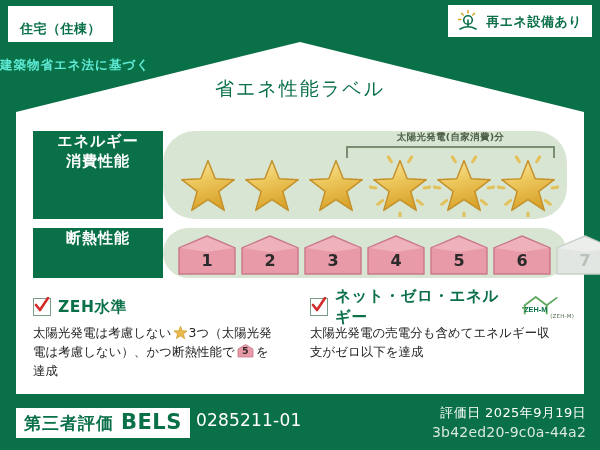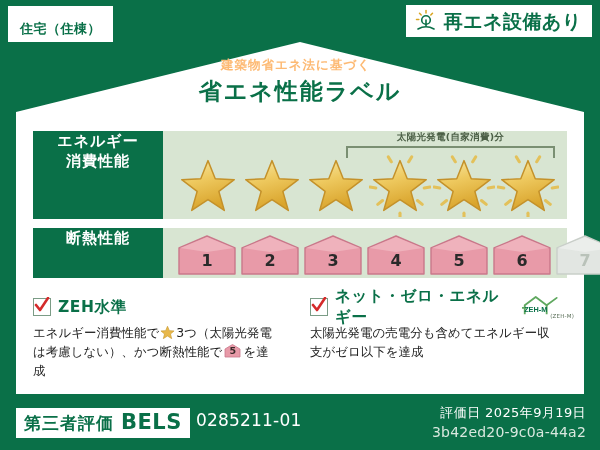--- a/index.html
+++ b/index.html
@@ -27,44 +27,44 @@
     line-height:1;
   }
   
   .reneki-badge{
     position:absolute;right:8px;top:5px;
     background:#ffffff;
     padding:4px 10px 4px 8px;
     display:flex;align-items:center;gap:6px;
     line-height:1;
   }
-  .reneki-badge .txt{color:#0a7048;font-size:19px;font-weight:bold;letter-spacing:.5px;}
+  .reneki-badge .txt{color:#0a7048;font-size:13px;font-weight:bold;letter-spacing:.5px;}
   .sun-icon{width:24px;height:24px;display:block;}
   
   .title-sub{
-    position:absolute;left:0;right:8px;top:57px;text-align:center;
-    color:#fdba74;font-size:12.5px;font-weight:bold;letter-spacing:1px;
+    position:absolute;left:0;right:8px;top:57px;
+    color:#5eead4;font-size:12.5px;font-weight:bold;letter-spacing:1px;
   }
   .title-main{
     position:absolute;left:0;right:0;top:76px;text-align:center;
-    color:#0a7048;font-size:23px;font-weight:bold;letter-spacing:2px;
+    color:#0a7048;font-size:19px;font-weight:normal;letter-spacing:2px;
   }
   
   .row{position:absolute;display:flex;align-items:stretch;}
   .row-energy{left:33px;top:131px;width:534px;height:88px;}
   .row-insul {left:33px;top:228px;width:534px;height:50px;}
   .row-key{
     background:#0a7048;color:#ffffff;
     display:flex;align-items:flex-start;justify-content:center;
     text-align:center;font-weight:bold;letter-spacing:1px;
     font-size:15px;line-height:1.35;
     width:130px;flex:0 0 130px;
   }
   .row-val{
-    background:#d8e5d2;flex:1;position:relative;
+    background:#d8e5d2;flex:1;position:relative;border-radius:32px;
   }
   
   .stars{
     position:absolute;left:14px;right:8px;bottom:4px;
     display:flex;align-items:flex-end;gap:2px;
   }
   .star-cell{position:relative;width:62px;height:60px;flex:0 0 62px;}
   .star-glyph{
     position:absolute;left:50%;top:52%;transform:translate(-50%,-50%);
     width:58px;height:58px;
@@ -357,21 +357,21 @@
     <div class="claim">
       <div class="claim-head">
         <span class="chk">
           <svg width="16" height="18" viewBox="0 0 16 18">
             <path d="M2 8 L6 13 L14 1" stroke="#d42b2b" stroke-width="2.6" fill="none" stroke-linecap="round" stroke-linejoin="round"></path>
           </svg>
         </span>
         <span class="claim-title">ZEH水準</span>
       </div>
       <div class="claim-body">
-        <span>エネルギー消費性能で</span><span class="inline-star"><svg viewBox="0 0 24 24" width="15" height="15">
+        <span>太陽光発電は考慮しない</span><span class="inline-star"><svg viewBox="0 0 24 24" width="15" height="15">
               <polygon points="12,2 15,9 22.5,9.5 16.8,14.4 18.7,21.8 12,17.6 5.3,21.8 7.2,14.4 1.5,9.5 9,9" fill="#e8b84b" stroke="#c89a2e" stroke-width="1"></polygon>
             </svg></span><span>3つ（太陽光発電は考慮しない）、かつ断熱性能で</span><span class="inline-num"><svg width="17" height="14" viewBox="0 0 17 14" style="position:absolute;left:0;top:0;">
               <polygon points="1,13 1,5 8.5,0.5 16,5 16,13" fill="#e89aa8" stroke="#c9778a" stroke-width="0.8"></polygon>
             </svg><span>5</span></span><span>を達成</span>
       </div>
     </div>
 
     <div class="claim">
       <div class="claim-head">
         <span class="chk">

